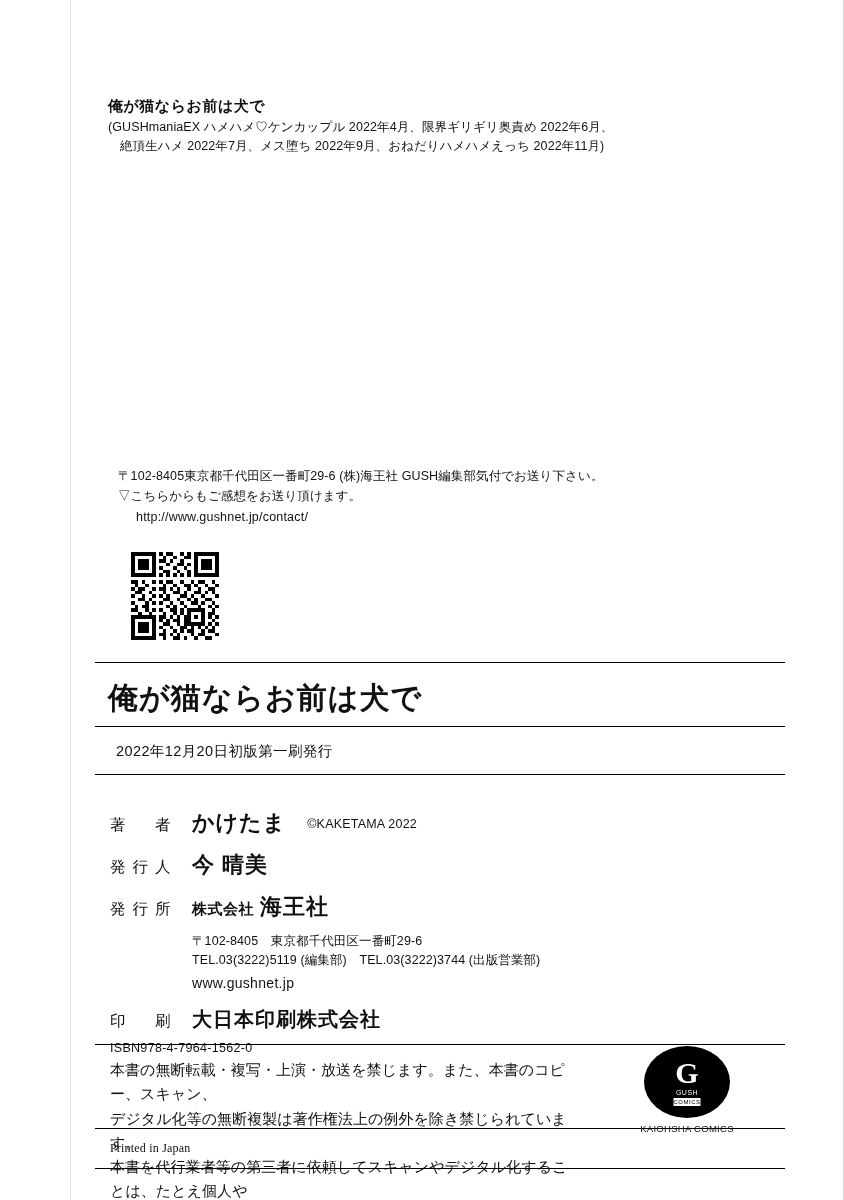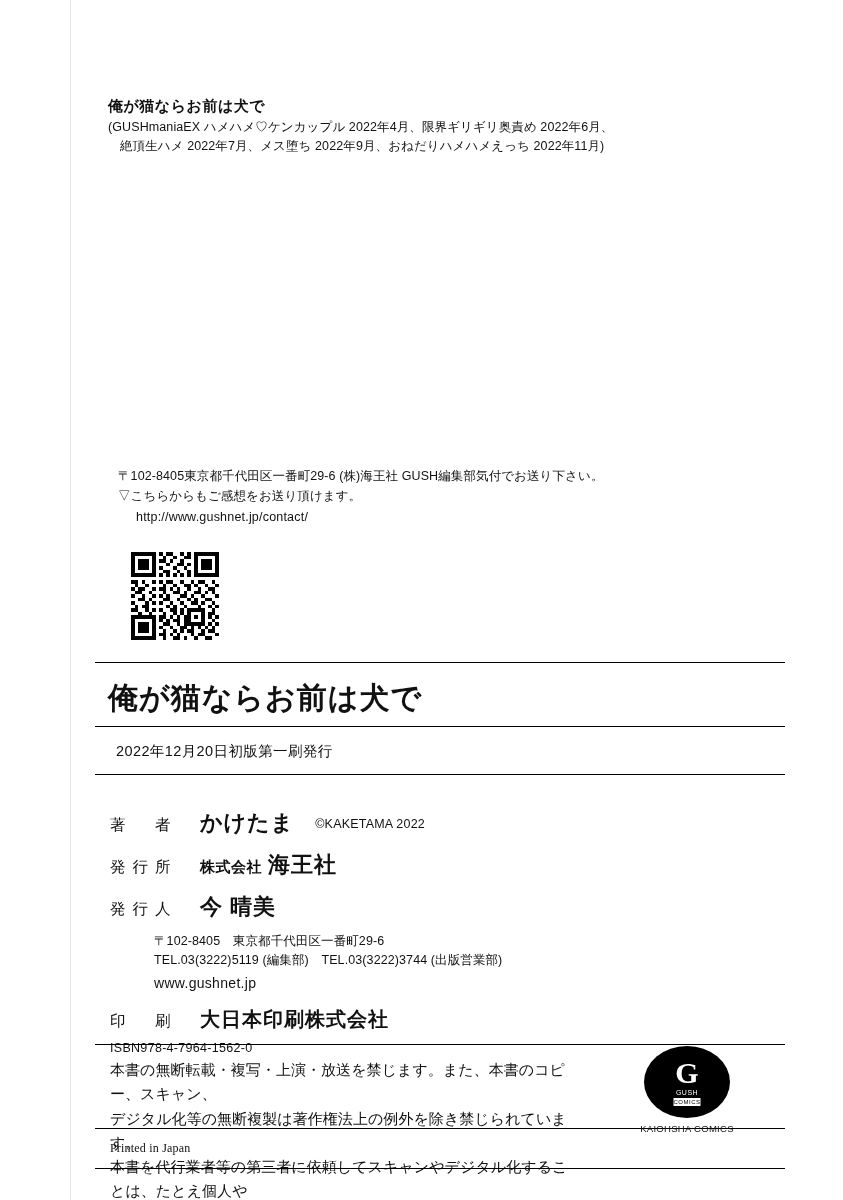--- a/index.html
+++ b/index.html
@@ -127,21 +127,20 @@
   .colophon {
     position: absolute;
     left: 110px;
     top: 808px;
     width: 620px;
   }
   .col-row {
     display: flex;
     align-items: baseline;
     margin-bottom: 12px;
-    gap: 8px;
   }
   .col-label {
     width: 82px;
     font-size: 15.5px;
     letter-spacing: 7px;
     flex: none;
   }
   .col-value {
     font-size: 22px;
     font-weight: bold;
@@ -158,21 +157,21 @@
     position: relative;
     top: -2px;
   }
   .col-value .pre {
     font-size: 15px;
     font-weight: bold;
     letter-spacing: 0.5px;
     margin-right: 6px;
   }
   .addr {
-    margin-left: 44px;
+    margin-left: 82px;
     font-size: 12.5px;
     line-height: 1.55;
     letter-spacing: 0.1px;
     margin-top: -2px;
     margin-bottom: 12px;
   }
   .addr .site {
     font-size: 14px;
     letter-spacing: 0.3px;
     margin-top: 2px;
@@ -501,29 +500,29 @@
 
     <div class="col-row">
       <div class="col-label">著　者</div>
       <div class="col-value">
         <span>かけたま</span>
         <span class="col-suffix">©KAKETAMA 2022</span>
       </div>
     </div>
 
     <div class="col-row">
+      <div class="col-label">発行人</div>
+      <div class="col-value">今 晴美</div>
+    </div>
+
+    <div class="col-row">
       <div class="col-label">発行所</div>
       <div class="col-value">
         <span class="pre">株式会社</span><span>海王社</span>
       </div>
-    </div>
-
-    <div class="col-row">
-      <div class="col-label">発行人</div>
-      <div class="col-value">今 晴美</div>
     </div>
 
     <div class="addr">
       <div>〒102‑8405　東京都千代田区一番町29‑6</div>
       <div class="tel">TEL.03(3222)5119 (編集部)　TEL.03(3222)3744 (出版営業部)</div>
       <div class="site">www.gushnet.jp</div>
     </div>
 
     <div class="col-row">
       <div class="col-label">印　刷</div>

